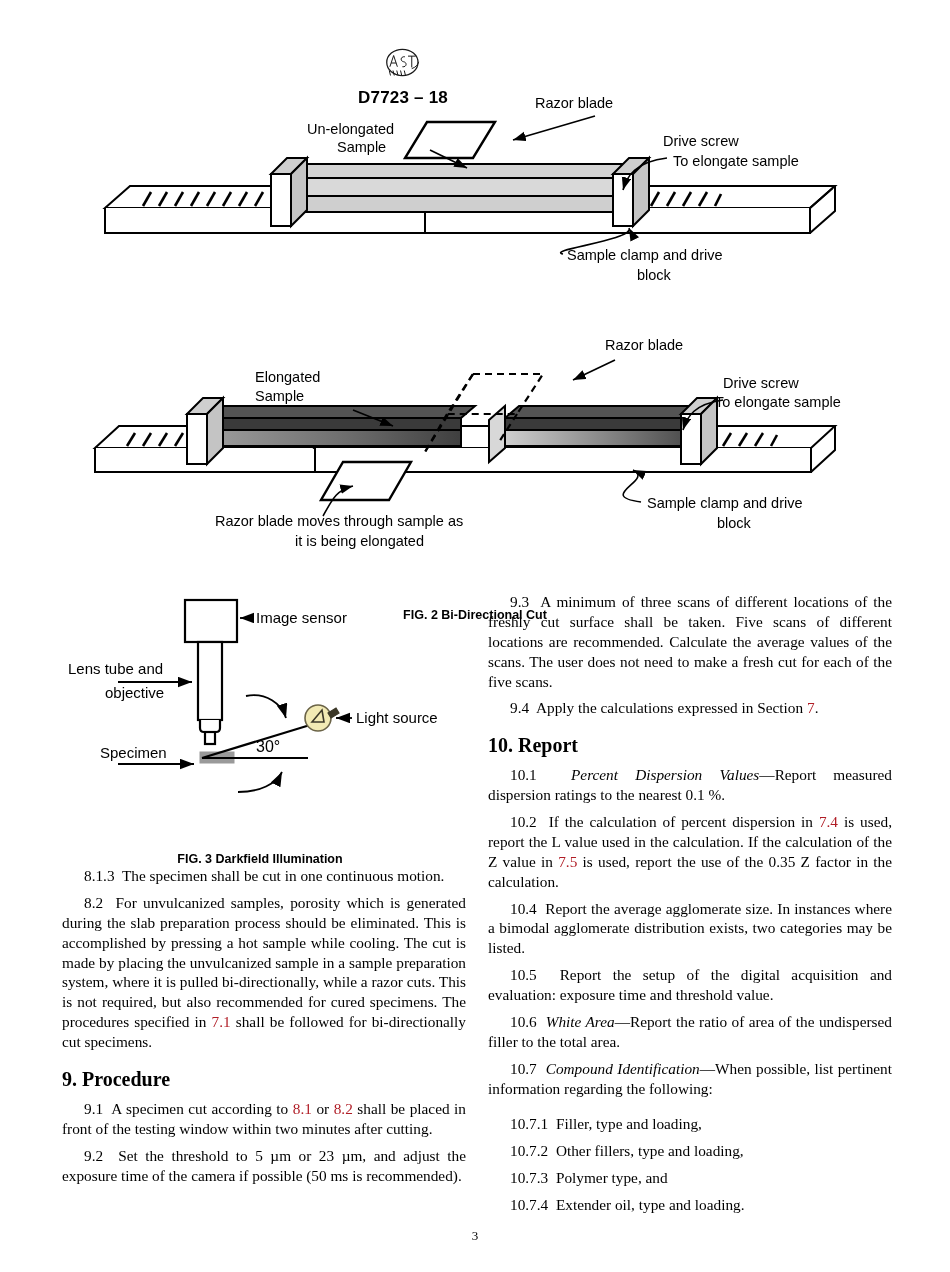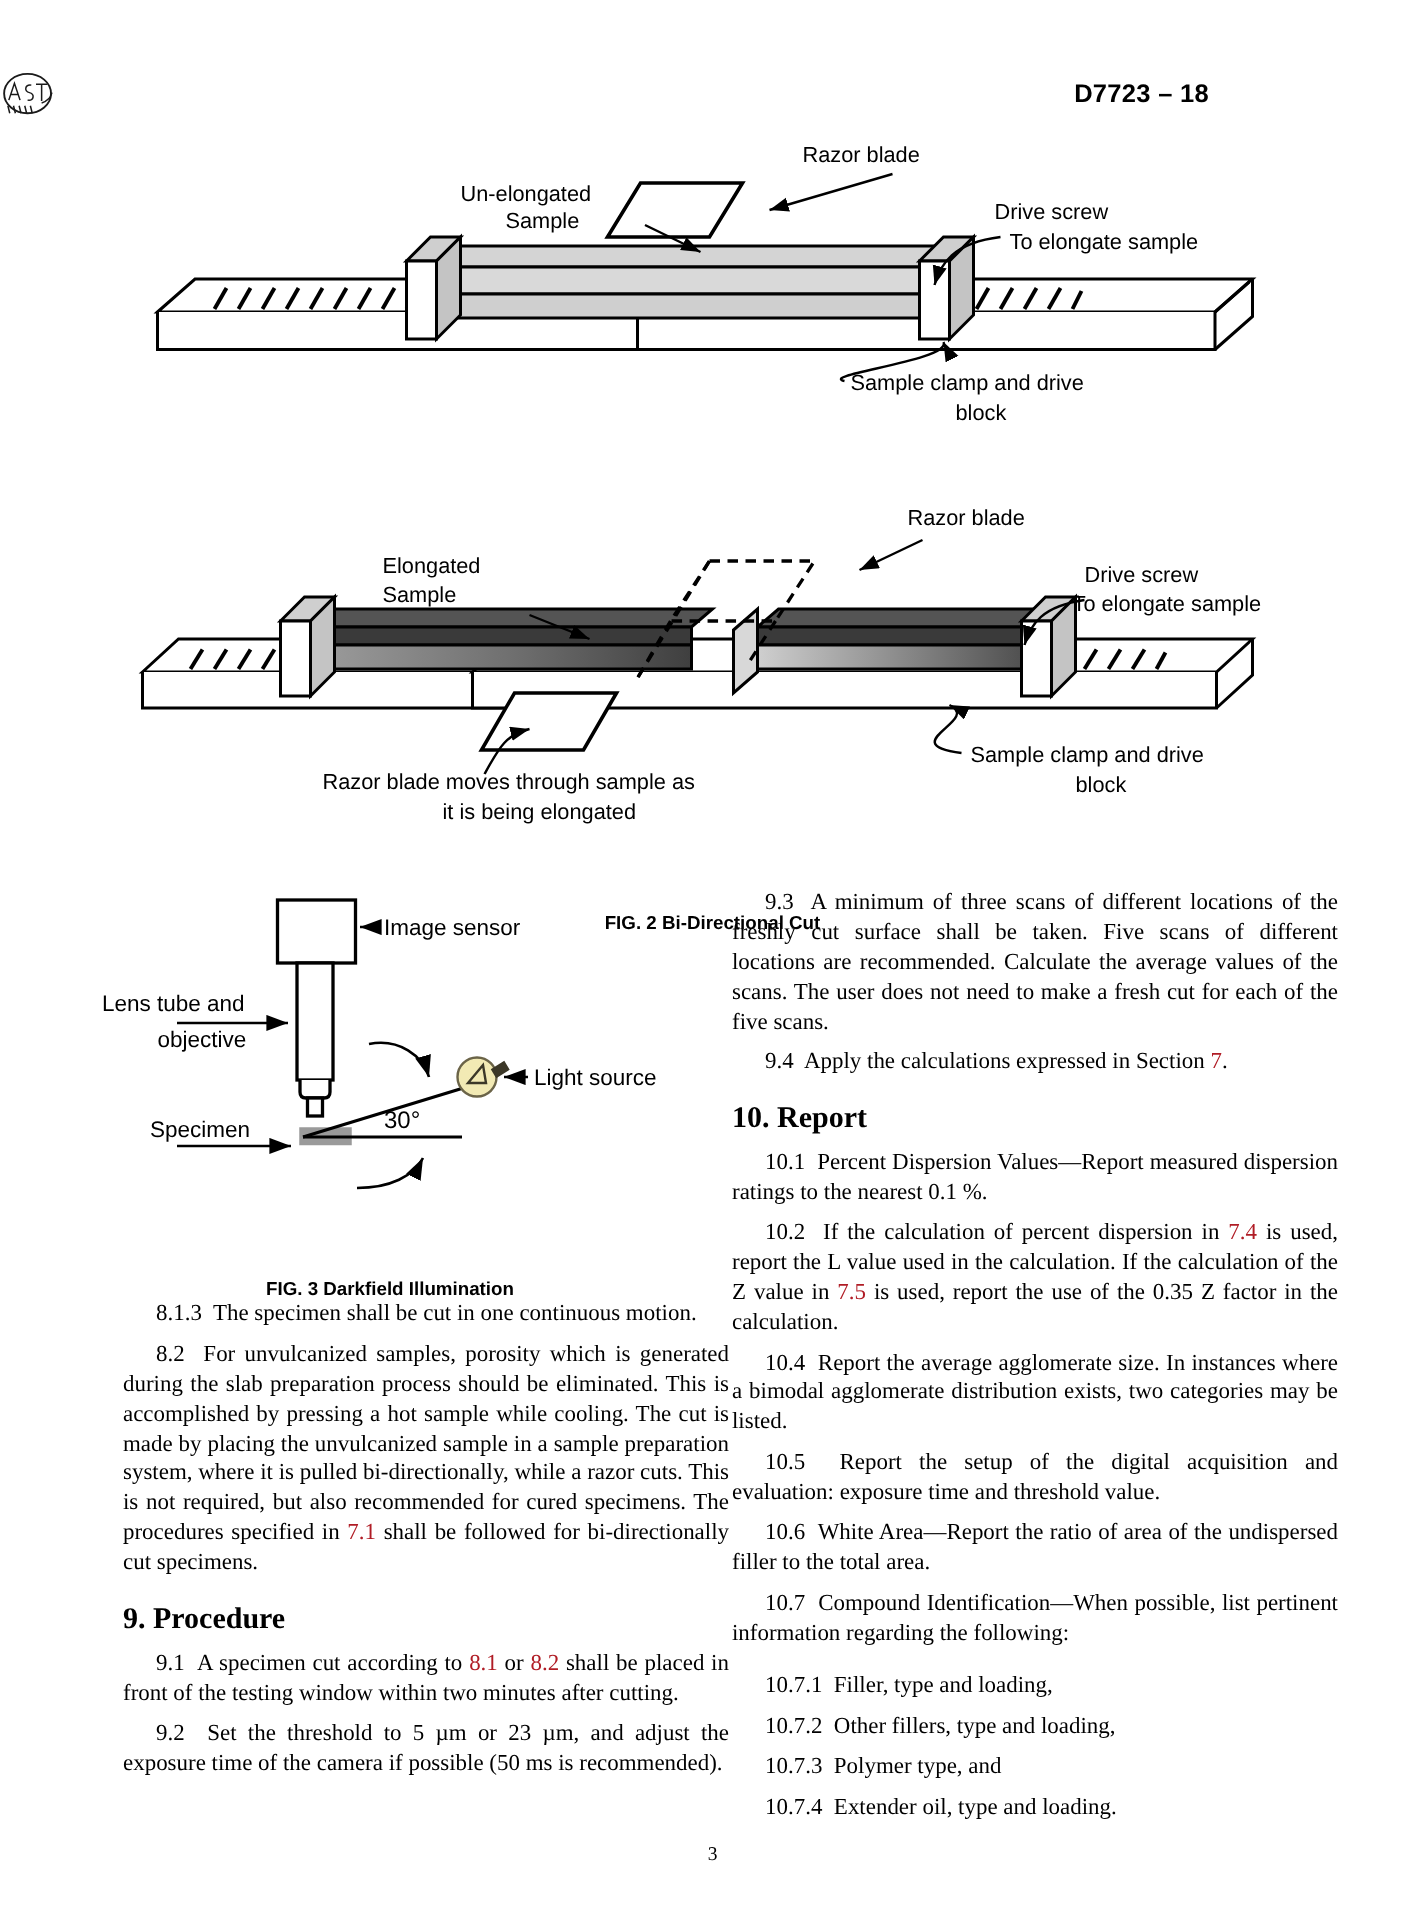--- a/index.html
+++ b/index.html
@@ -13,20 +13,21 @@
     position: relative;
     overflow: hidden;
   }
 
   
   .page-header {
     position: absolute;
     top: 48px; left: 0; width: 806px;
     display: flex; justify-content: space-between; align-items: center;
     gap: 10px;
+    flex-direction: column;
   }
   .astm-logo { width: 38px; height: 30px; display: block; }
   .header-title {
     font-family: "Liberation Sans", sans-serif;
     font-weight: bold;
     font-size: 17px;
     letter-spacing: 0.2px;
   }
 
   
@@ -49,21 +50,21 @@
   }
 
   
   .col {
     position: absolute;
     width: 400px;
     font-size: 15.3px;
     line-height: 1.30;
     text-align: justify;
   }
-  .col-left  { left: 62px;  top: 866px;  width: 404px; margin-left: 20px; }
+  .col-left  { left: 62px;  top: 866px;  width: 404px; }
   .col-right { left: 488px; top: 592px;  width: 404px; }
 
   p.para {
     margin: 0 0 7px 0;
     text-indent: 22px;
     text-align: justify;
     -webkit-hyphens: none; hyphens: none;
   }
   p.para.tight { margin-bottom: 16px; }
   h3.section-head {
@@ -73,21 +74,21 @@
     margin: 14px 0 7px 0;
     text-indent: 0;
   }
   h3.section-head:first-child { margin-top: 0; }
   .sub-item {
     margin: 0;
     text-indent: 14px;
     text-align: left;
   }
   .ref { color: #b01c25; }
-  .it { }
+  .it { font-style: italic; }
 
   .page-number {
     position: absolute;
     bottom: 28px; left: 0; width: 950px;
     text-align: center;
     font-size: 13px;
   }
 </style>
 </head>
 <body>

